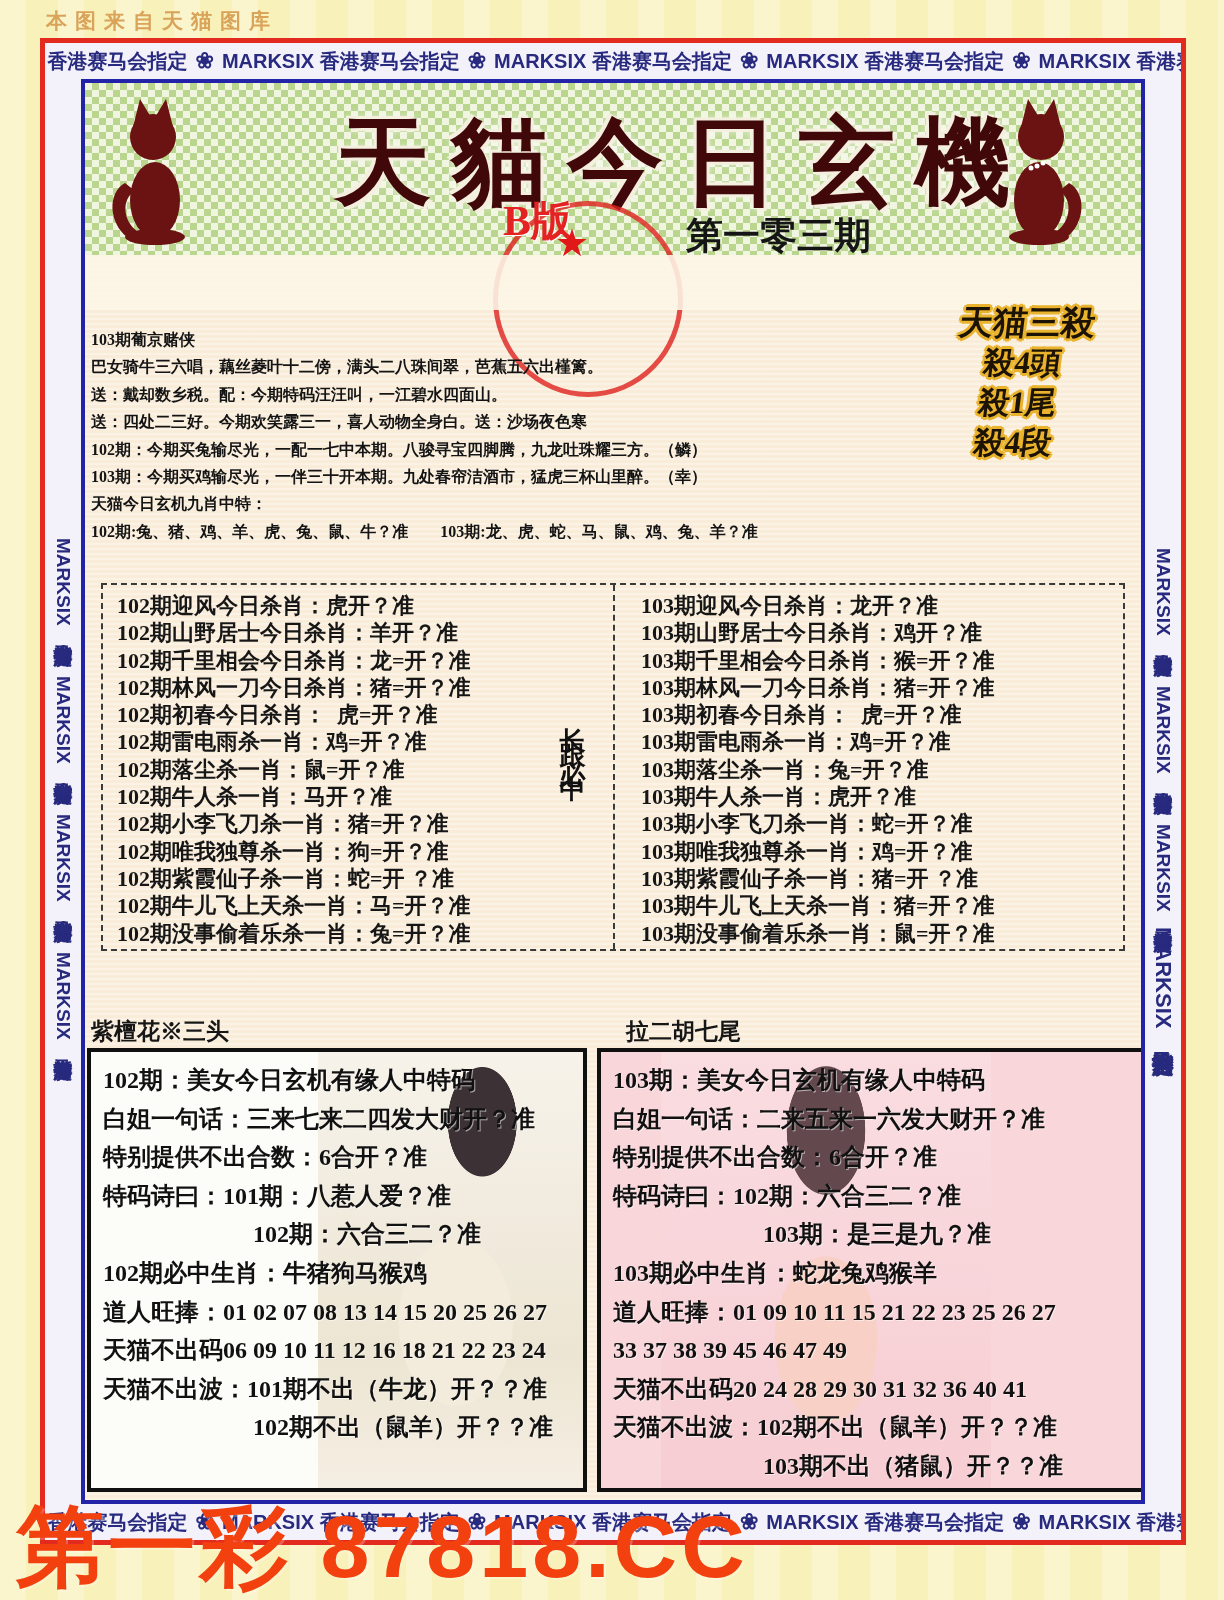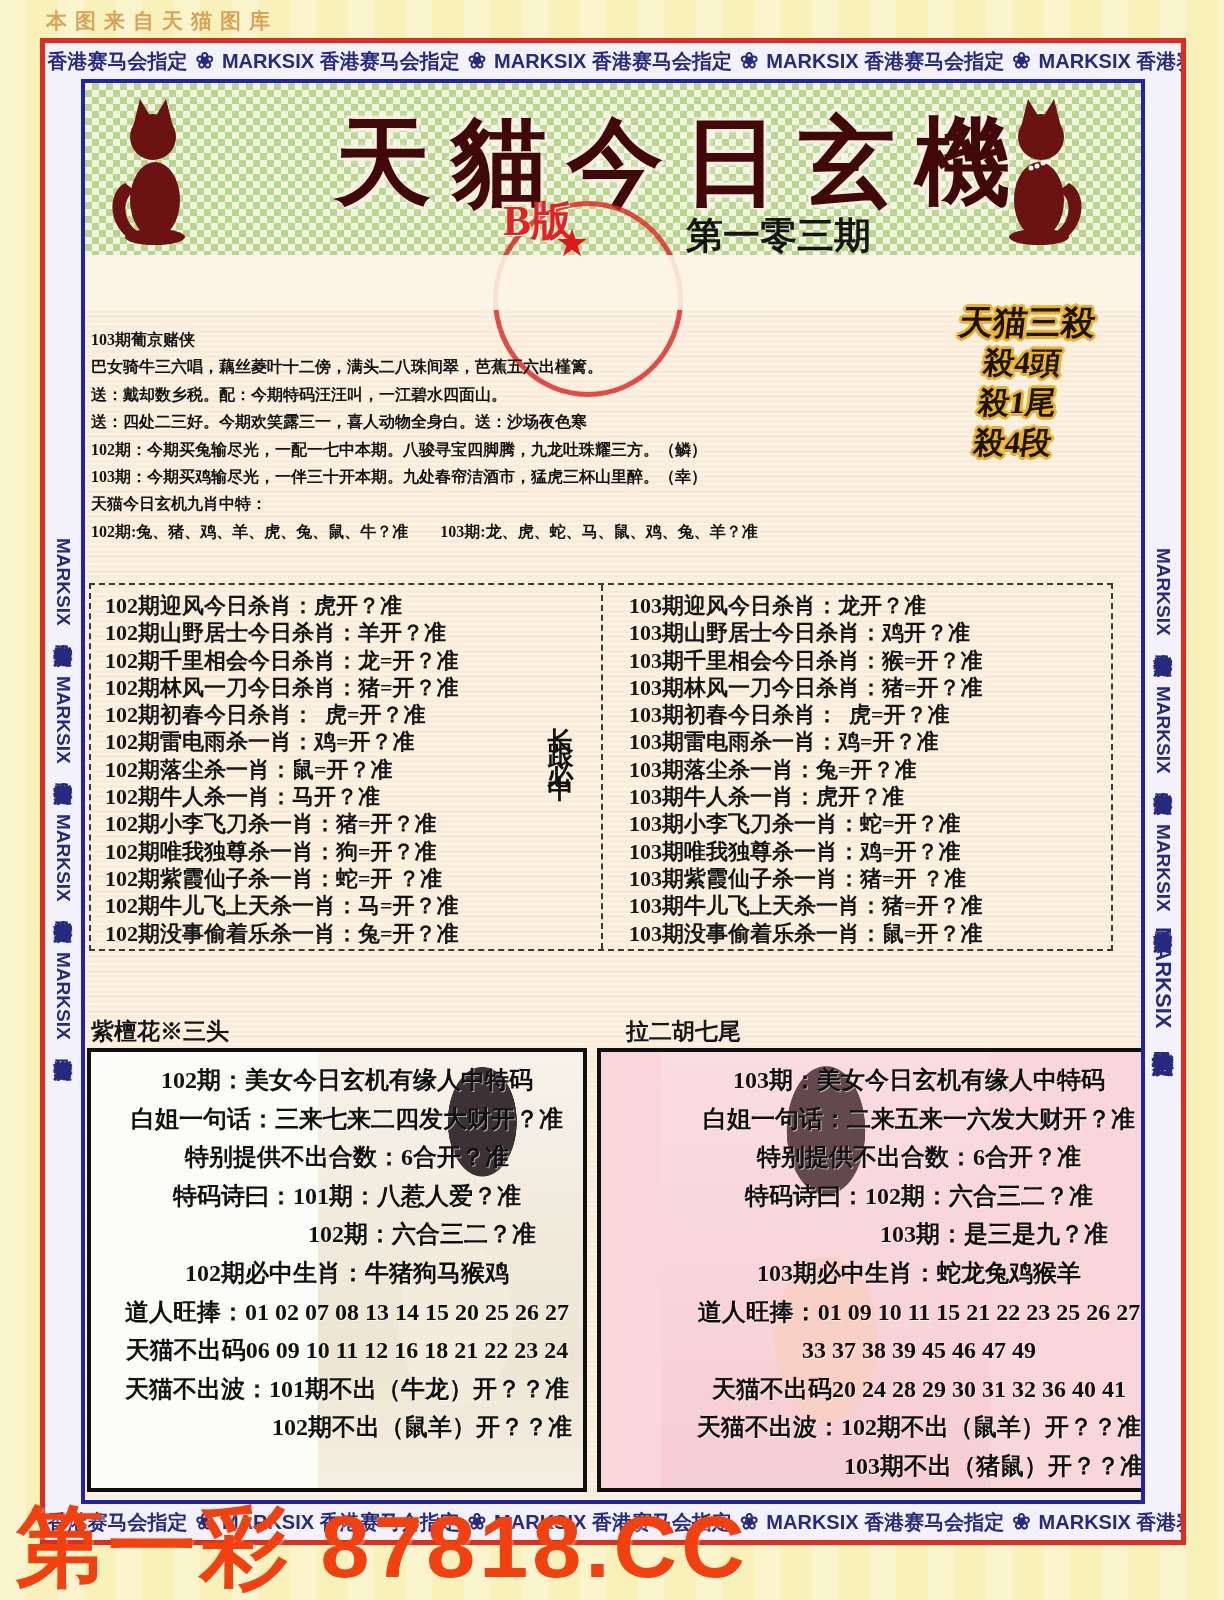--- a/index.html
+++ b/index.html
@@ -63,39 +63,39 @@
   .sansha { position:absolute; right:16px; top:220px; width:210px; z-index:5;
             text-align:center; transform:skewX(-7deg); }
   .sansha div { font-weight:900; color:#1c1305; line-height:40px;
             text-shadow:-3px 0 0 #eab32e, 3px 0 0 #eab32e, 0 -3px 0 #eab32e, 0 3px 0 #eab32e,
                         -2px -2px 0 #eab32e, 2px 2px 0 #eab32e, -2px 2px 0 #eab32e, 2px -2px 0 #eab32e; }
   .sansha .t { font-size:34px; } .sansha .l { font-size:31px; }
 
   .intro { position:absolute; left:6px; top:243px; right:4px; z-index:4; }
   .intro div { font-size:16px; line-height:27.4px; color:#141414; font-weight:bold; white-space:pre; }
 
-  .killbox { position:absolute; left:4px; top:500px; width:1024px; height:368px;
+  .killbox { position:absolute; left:16px; top:500px; width:1024px; height:368px;
              border:2px dashed #3a3a3a; display:flex; z-index:4; }
   .kill-col { width:50%; padding:7px 0 0 14px; }
   .kill-col.right { padding-left:28px; }
   .kill-col div { font-size:22px; line-height:27.3px; font-weight:bold; color:#161616; white-space:pre; }
   .kill-divider { position:absolute; left:50%; top:0; bottom:0; border-left:2px dashed #3a3a3a; }
   .side-note { position:absolute; left:452px; top:122px; writing-mode:vertical-rl;
                text-orientation:upright; font-size:26px; font-weight:900; color:#111;
                letter-spacing:16px; }
 
   .row1 { position:absolute; left:6px; top:878px; right:4px; display:flex; z-index:4; }
   .row1 .half { width:50%; }
   .row1 .half.r { padding-left:12px; }
   .row1 div { font-size:23px; line-height:28.5px; font-weight:bold; color:#161616; white-space:pre; }
 
   .card { position:absolute; top:965px; height:444px; border:4px solid #101010; overflow:hidden; z-index:4; }
   .card-left  { left:2px;  width:500px; background:#fcfcf8; }
   .card-right { left:512px; width:624px; background:#f8d6da; }
-  .card .lines { position:relative; z-index:2; padding:9px 0 0 20px;text-align:center; }
+  .card .lines { position:relative; z-index:2; padding:9px 0 0 12px; }
   .card .lines div { font-size:24px; line-height:38.6px; font-weight:bold; color:#111;
                      white-space:pre; text-shadow:1px 1px 0 rgba(255,255,255,.55); }
   .card .lines div.indent { padding-left:150px; }
 
   .photo { position:absolute; z-index:1; top:0; bottom:0; }
   .photo-left { right:0; width:265px;
     background:
       radial-gradient(ellipse 58px 92px at 62% 16%, #32272b 59%, rgba(0,0,0,0) 60%),
       radial-gradient(ellipse 24px 30px at 58% 17%, #f2d7c6 59%, rgba(0,0,0,0) 60%),
       radial-gradient(ellipse 96px 140px at 52% 62%, #f3ecdc 59%, rgba(0,0,0,0) 60%),

